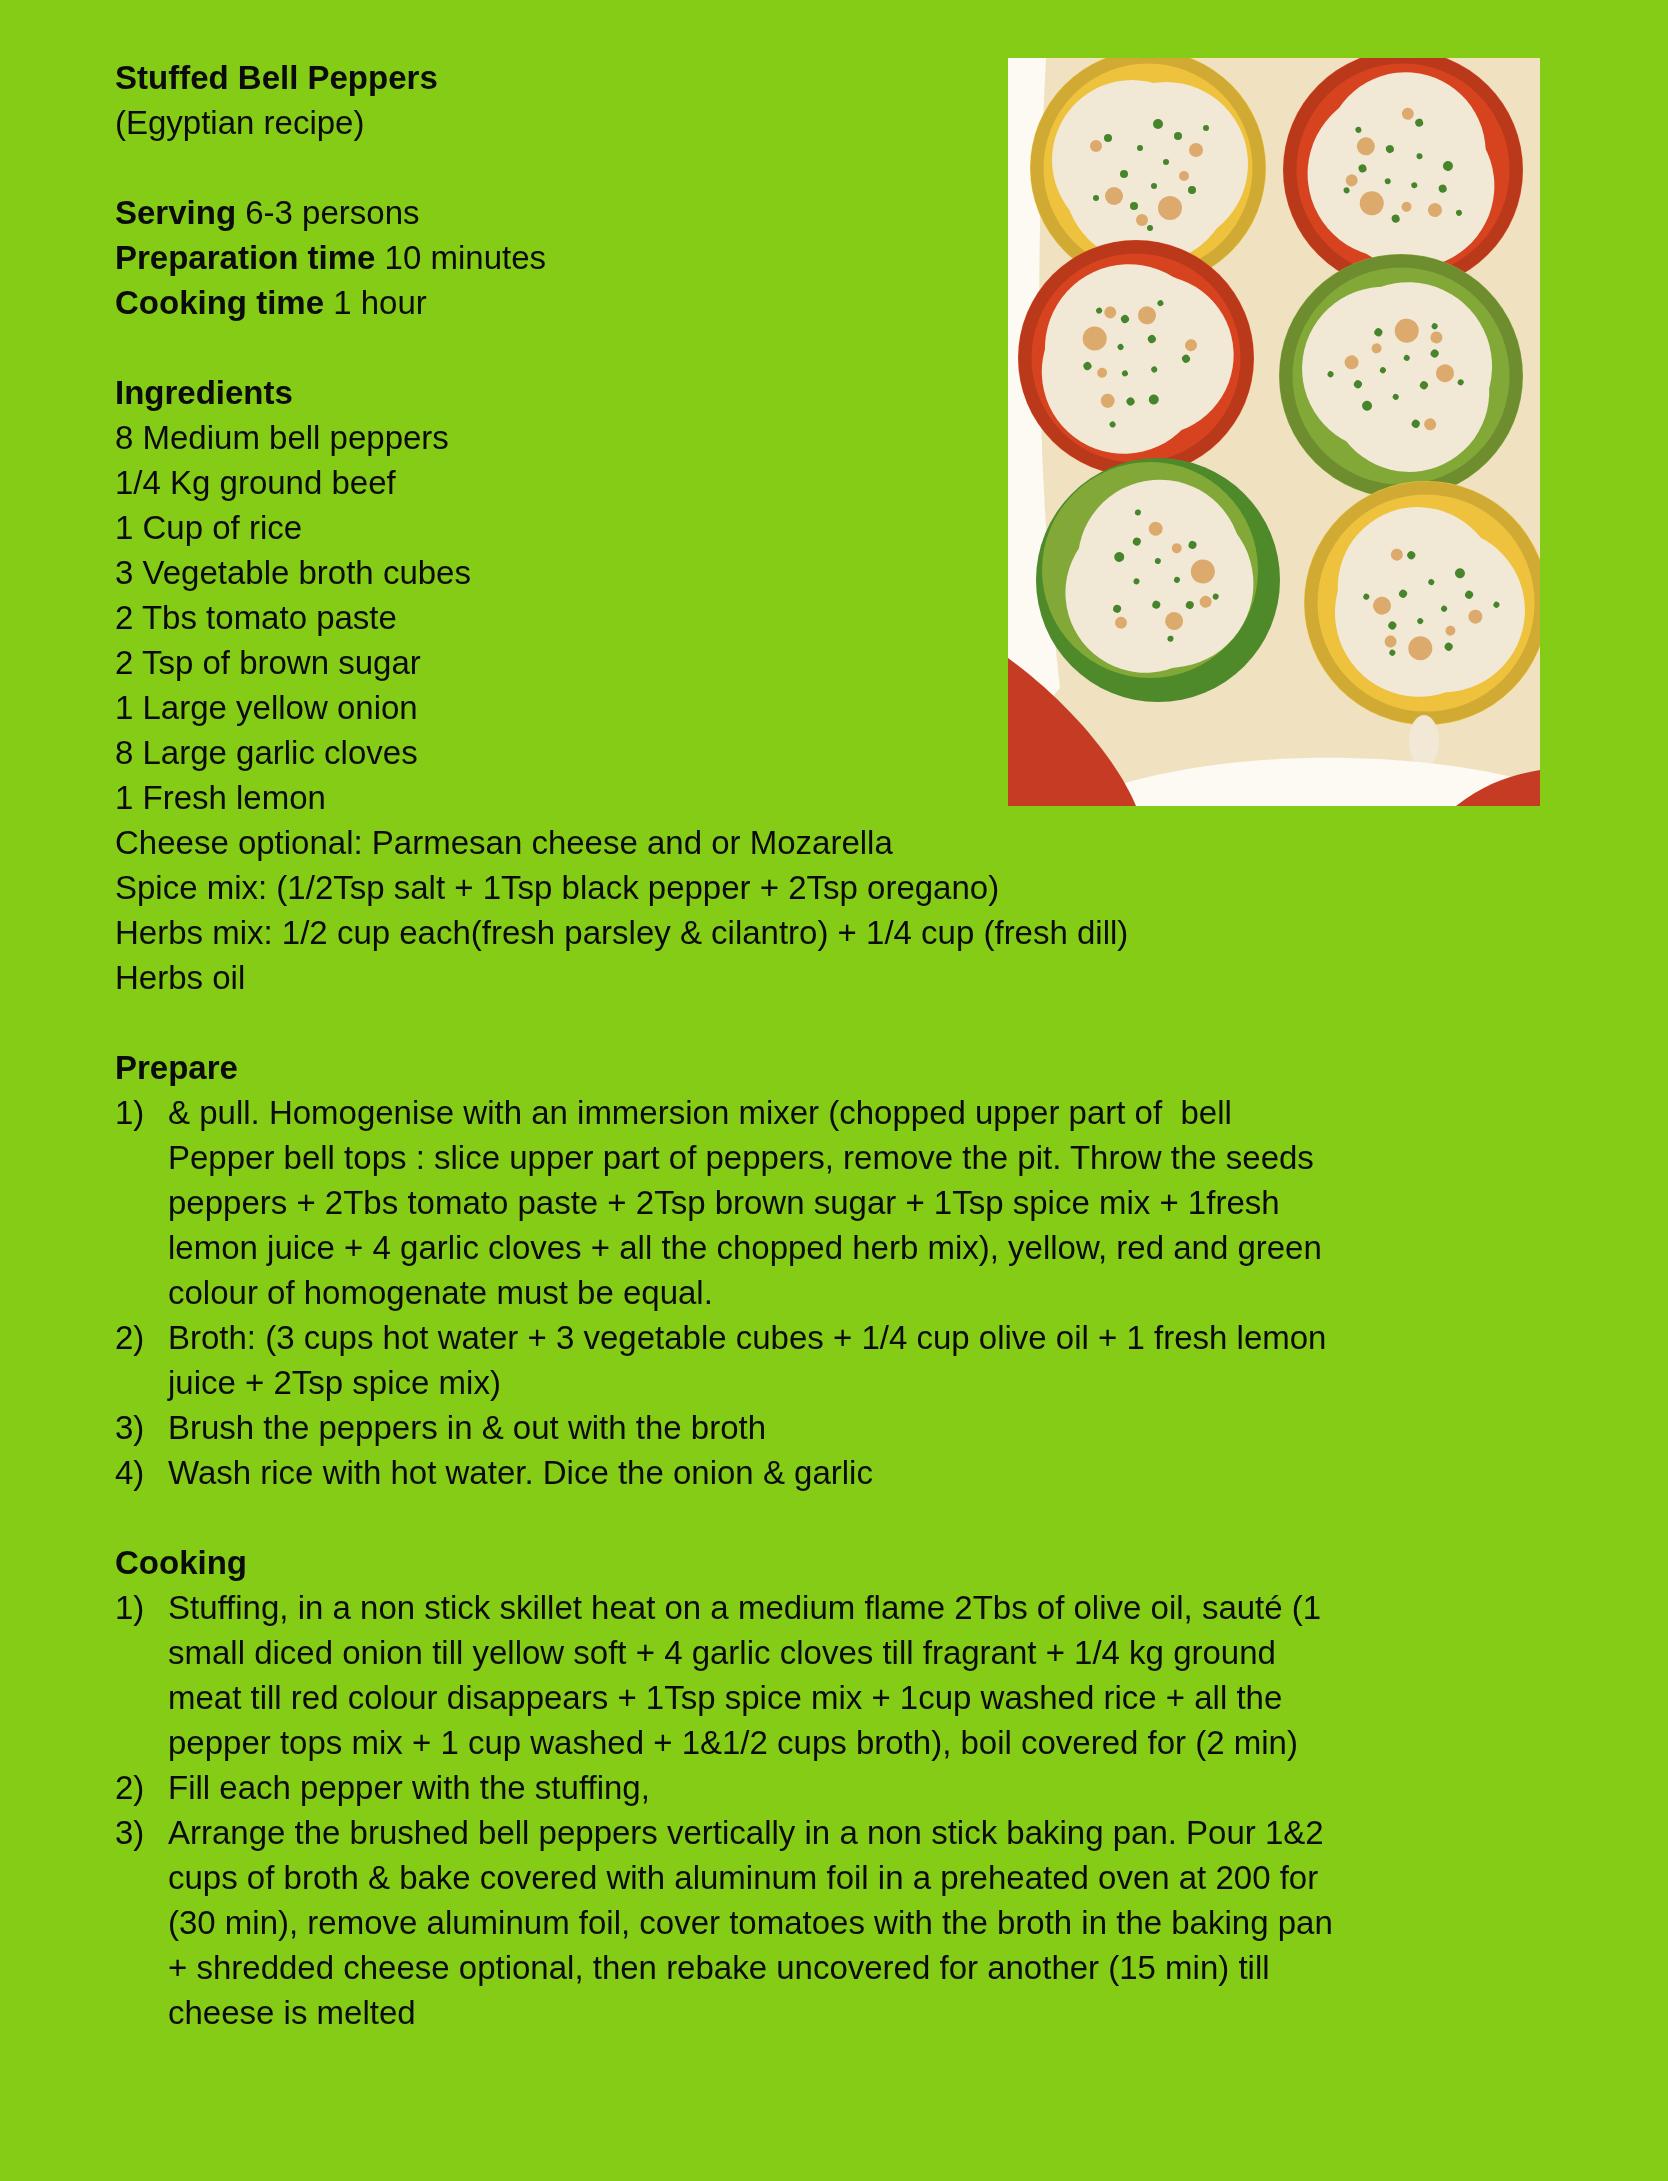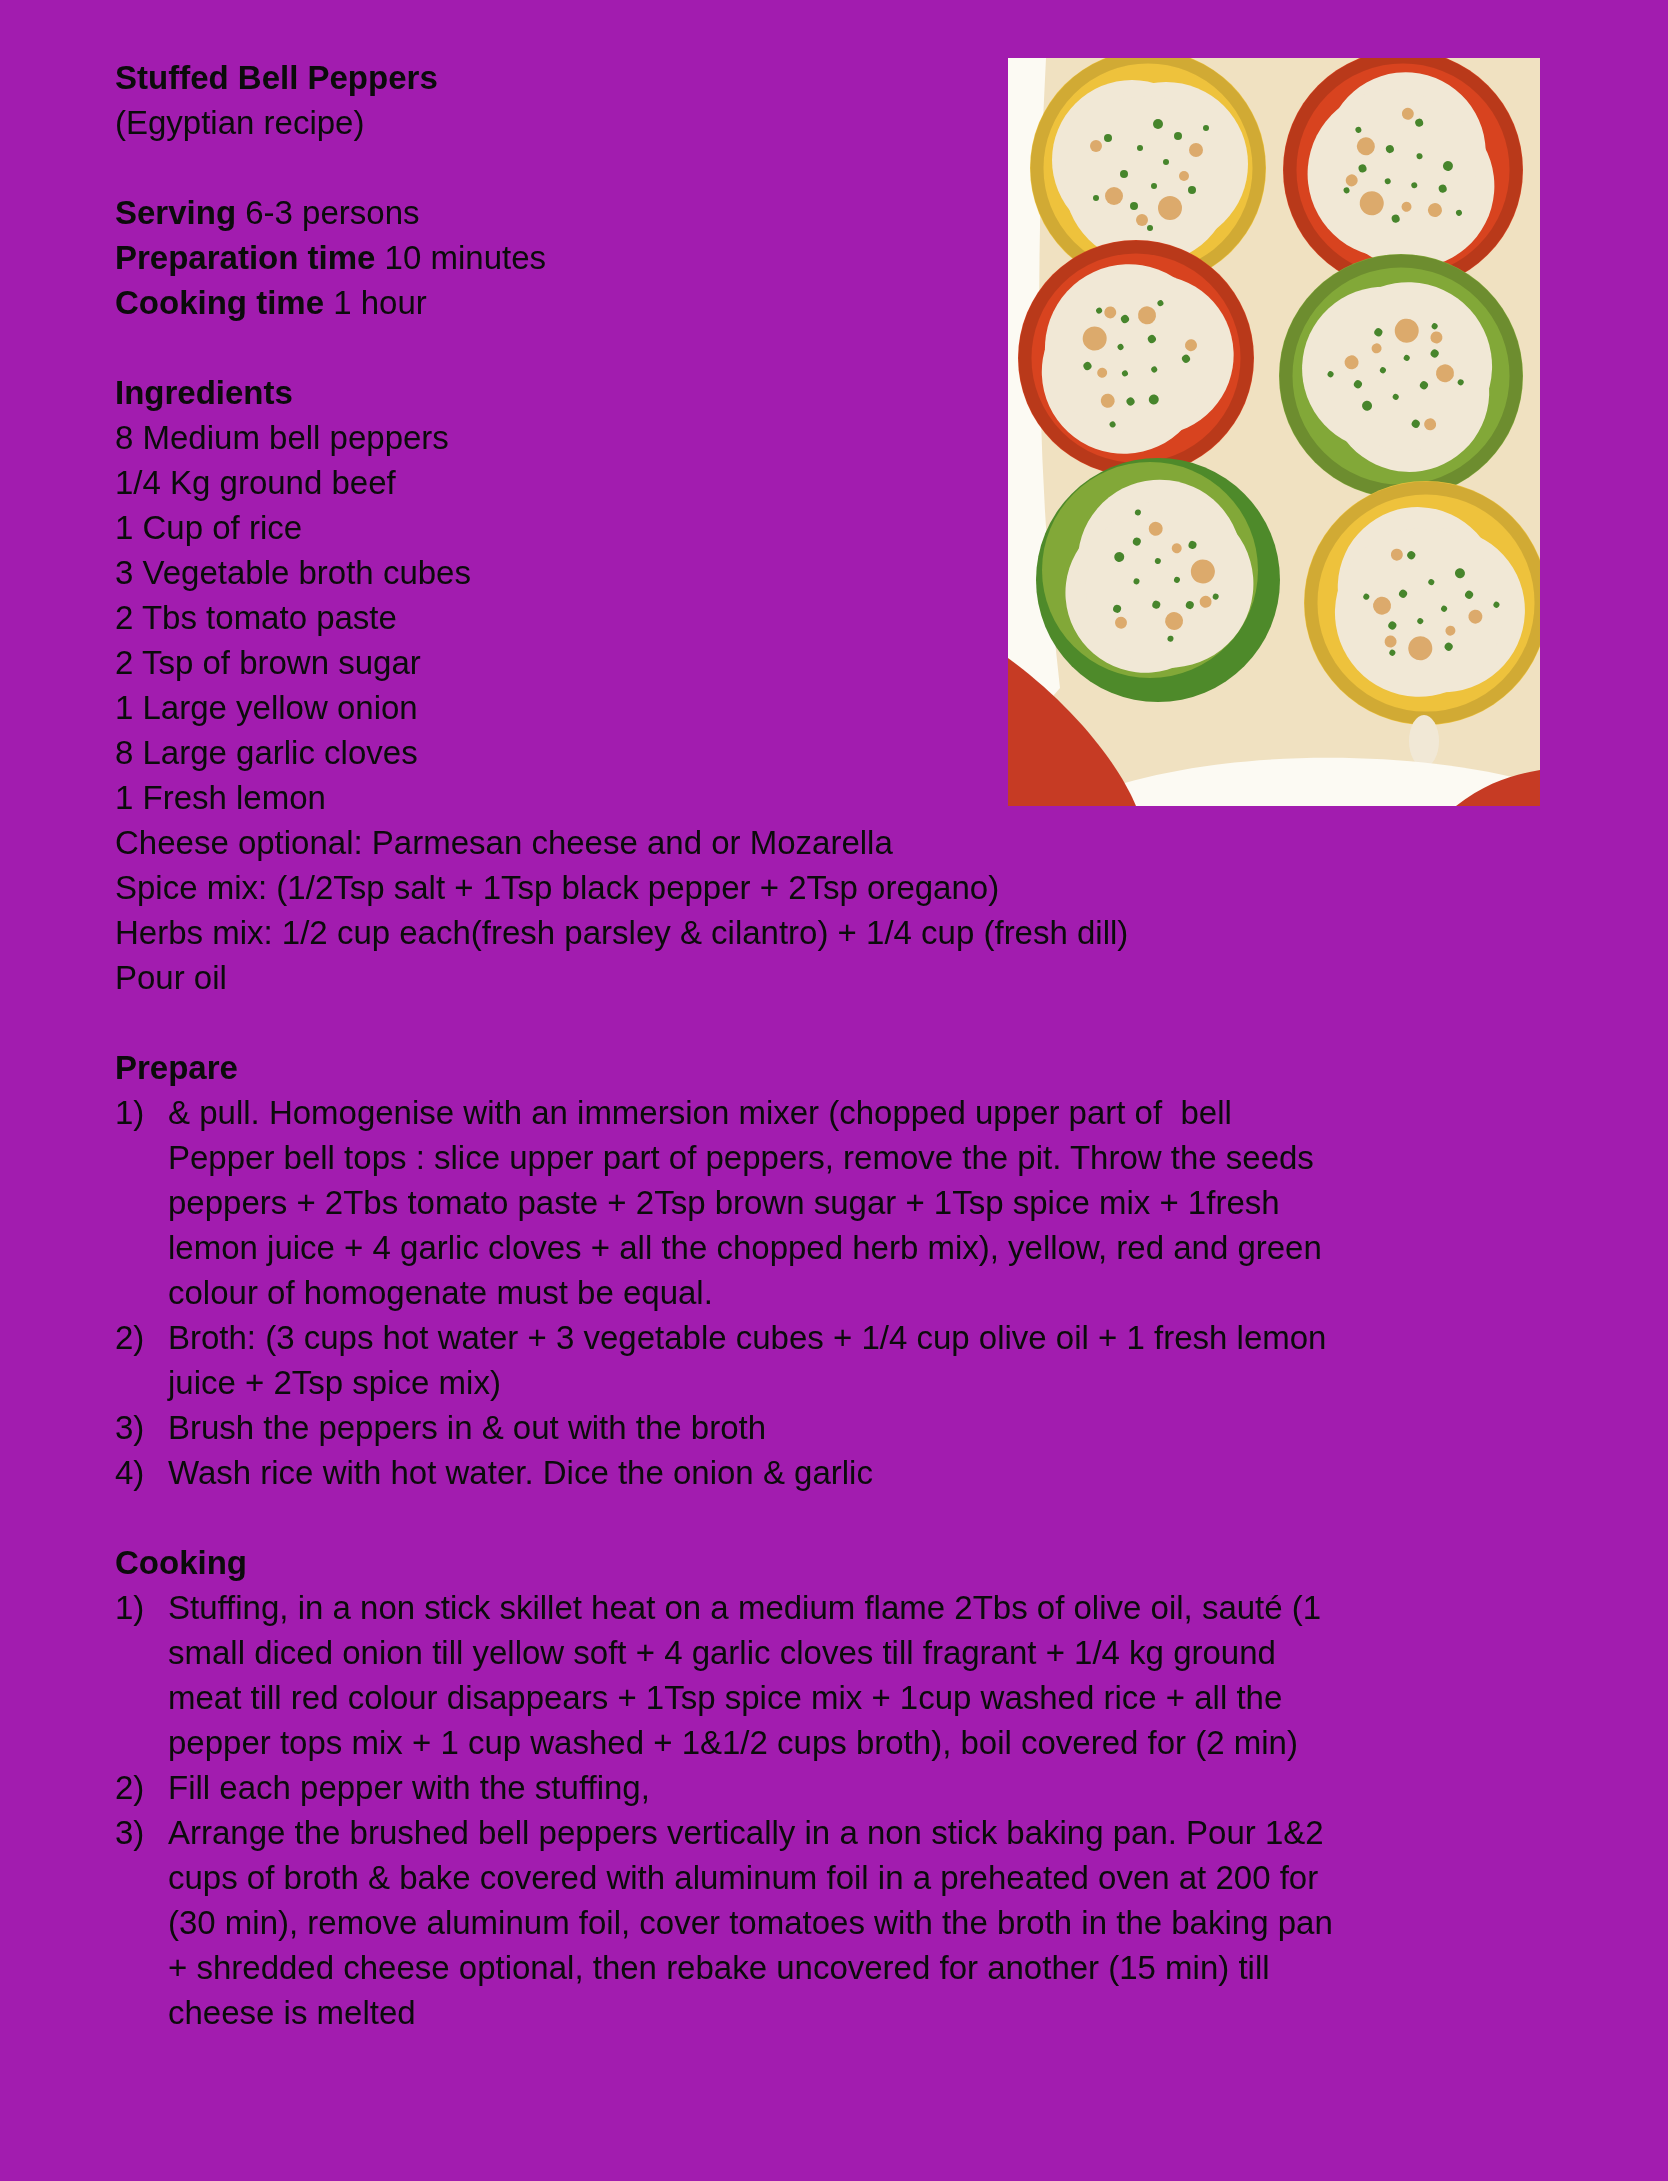--- a/index.html
+++ b/index.html
@@ -1,20 +1,20 @@
 <!DOCTYPE html>
 <html><head>
 <meta charset="utf-8">
 <style>
   html,body{margin:0;padding:0;background:#ffffff;}
   .page{
     position:relative;
     width:1668px;
     height:2181px;
-    background:#a21caf;
+    background:#84cc16;
     font-family:"Liberation Sans","DejaVu Sans",sans-serif;
     font-size:33px;
     line-height:45px;
     color:#0b0b0b;
     box-sizing:border-box;
     padding:55px 118px 0 115px;
   }
   .b{font-weight:bold;}
   .line{white-space:pre-wrap;}
   .blank{height:45px;}
@@ -132,21 +132,21 @@
   <div class="line">1 Cup of rice</div>
   <div class="line">3 Vegetable broth cubes</div>
   <div class="line">2 Tbs tomato paste</div>
   <div class="line">2 Tsp of brown sugar</div>
   <div class="line">1 Large yellow onion</div>
   <div class="line">8 Large garlic cloves</div>
   <div class="line">1 Fresh lemon</div>
   <div class="line">Cheese optional: Parmesan cheese and or Mozarella</div>
   <div class="line">Spice mix: (1/2Tsp salt + 1Tsp black pepper + 2Tsp oregano)</div>
   <div class="line">Herbs mix: 1/2 cup each(fresh parsley &amp; cilantro) + 1/4 cup (fresh dill)</div>
-  <div class="line">Pour oil</div>
+  <div class="line">Herbs oil</div>
 
   <div class="blank"></div>
 
   <div class="line b">Prepare</div>
 
   <div class="step">
     <span class="step-num">1)</span>
     <div class="line">&amp; pull. Homogenise with an immersion mixer (chopped upper part of  bell</div>
     <div class="line">Pepper bell tops : slice upper part of peppers, remove the pit. Throw the seeds</div>
     <div class="line">peppers + 2Tbs tomato paste + 2Tsp brown sugar + 1Tsp spice mix + 1fresh</div>

